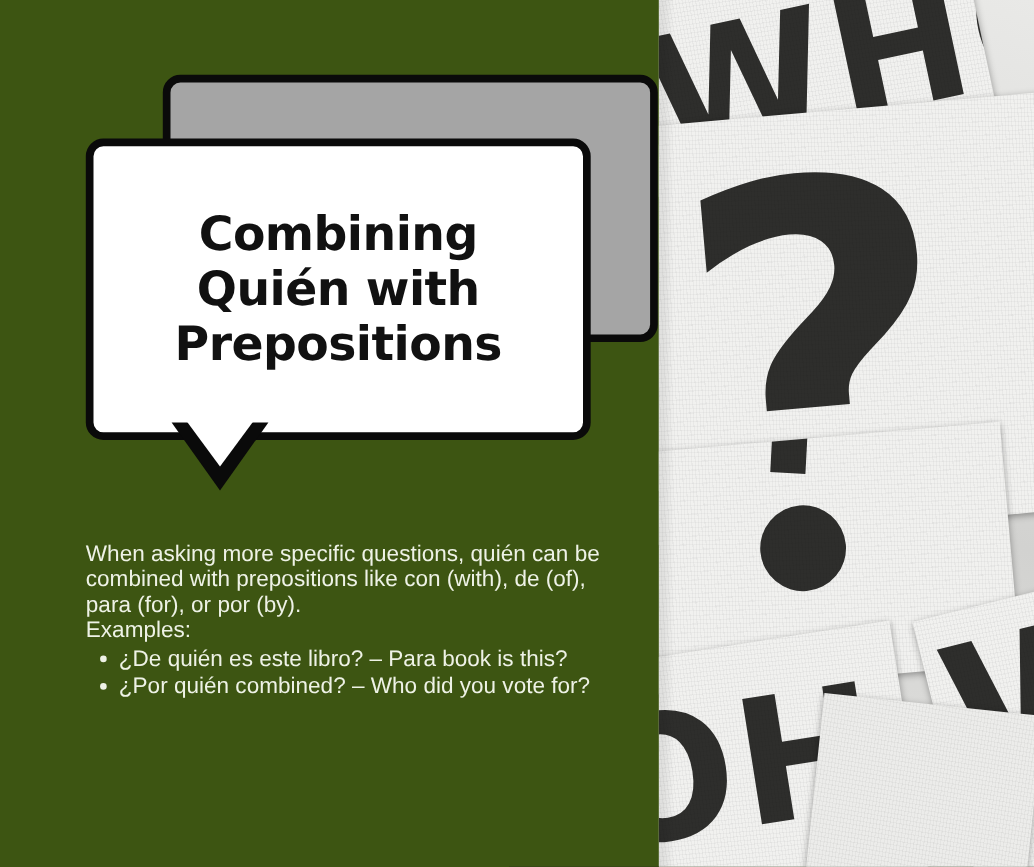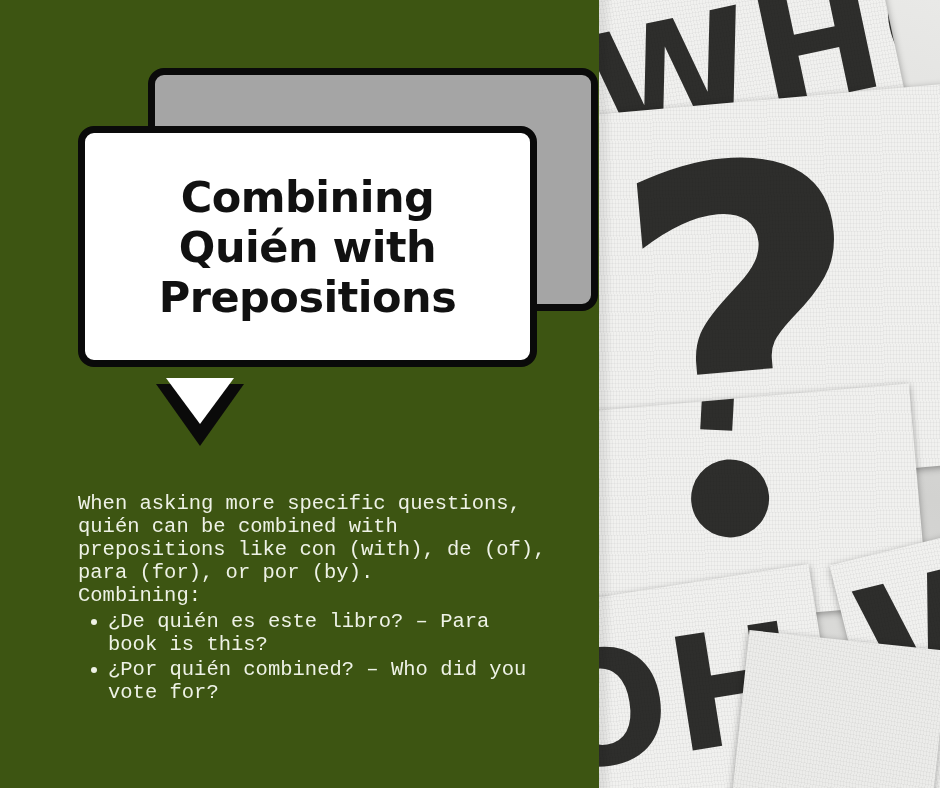--- a/index.html
+++ b/index.html
@@ -41,21 +41,21 @@
     border-radius: 16px;
     z-index: 3;
   }
 
   
   .bubble-wrap {
     position: absolute;
     left: 78px;
     top: 126px;
     width: 459px;
-    height: 241px;
+    height: 274px;
     z-index: 4;
   }
   .bubble-body {
     position: absolute;
     inset: 0;
     background: #ffffff;
     border: 7px solid #0a0a0a;
     border-radius: 16px;
     display: flex;
     align-items: center;
@@ -101,21 +101,21 @@
   
   .copy-block {
     position: absolute;
     left: 78px;
     top: 492px;
     width: 470px;
     z-index: 5;
     color: #eef2e6;
     font-size: 20.5px;
     line-height: 23px;
-    font-family: Liberation Mono, monospace;
+    font-family: Liberation Sans, sans-serif;
   }
   .copy-intro { margin: 0; }
   .copy-examples-label { margin: 0; }
   .copy-list {
     list-style: none;
     margin: 3px 0 0 0;
     padding: 0;
   }
   .copy-list li {
     position: relative;
@@ -269,21 +269,21 @@
     <div class="bubble-tail-inner"></div>
     <div class="bubble-body">
       <h1 class="bubble-title">Combining
 Quién with
 Prepositions</h1>
     </div>
   </div>
 
   <div class="copy-block">
     <p class="copy-intro">When asking more specific questions, quién can be combined with prepositions like con (with), de (of), para (for), or por (by).</p>
-    <p class="copy-examples-label">Combining:</p>
+    <p class="copy-examples-label">Examples:</p>
     <ul class="copy-list">
       <li>
         <span class="bullet-dot"></span>
         <span>¿De quién es este libro? – Para book is this?</span>
       </li>
       <li>
         <span class="bullet-dot"></span>
         <span>¿Por quién combined? – Who did you vote for?</span>
       </li>
     </ul>

